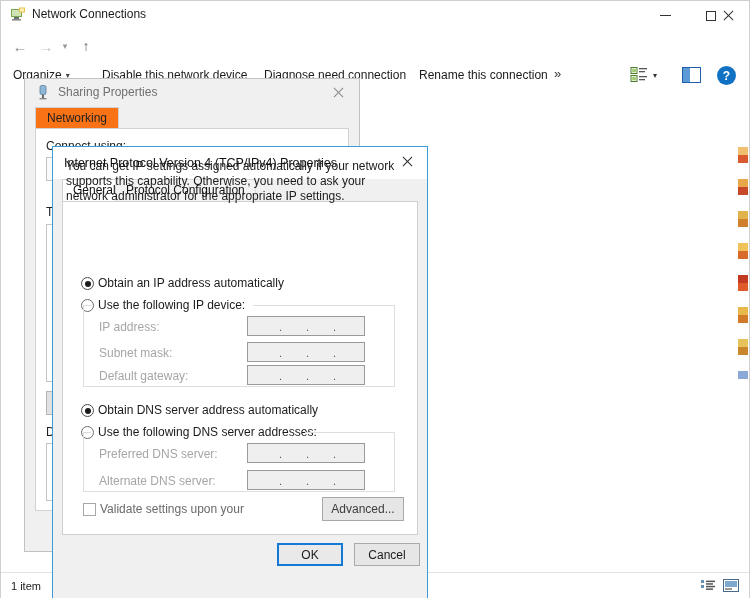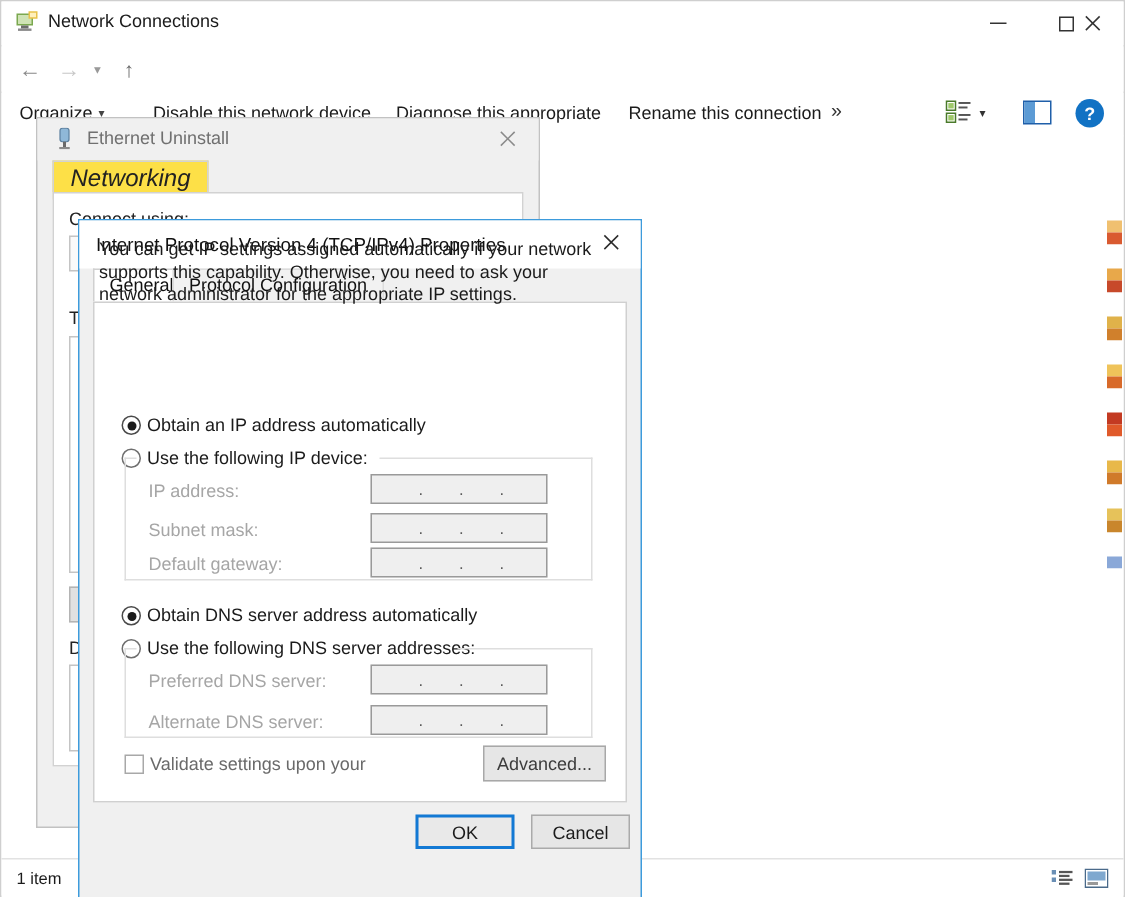--- a/index.html
+++ b/index.html
@@ -76,21 +76,21 @@
   .dlg-eth{position:absolute;left:24px;top:78px;width:336px;height:474px;background:#f0f0f0;border:1px solid #c2c2c2;box-shadow:0 0 0 0 rgba(0,0,0,0);box-sizing:border-box;}
   .eth-title{position:absolute;left:0;top:0;width:334px;height:28px;background:#f0f0f0;}
   .eth-ico{position:absolute;left:12px;top:6px;width:12px;height:15px;}
   .eth-title-text{position:absolute;left:33px;top:6px;font-size:12px;color:#707070;}
   .eth-close{position:absolute;right:6px;top:4px;width:30px;height:20px;display:flex;align-items:center;justify-content:center;}
   .eth-close i{position:relative;display:block;width:12px;height:12px;}
   .eth-close i:before,.eth-close i:after{content:"";position:absolute;left:0;top:5px;width:13px;height:1px;background:#8a8a8a;}
   .eth-close i:before{transform:rotate(45deg);}
   .eth-close i:after{transform:rotate(-45deg);}
   .eth-tabstrip{position:absolute;left:0;top:28px;width:334px;height:22px;}
-  .eth-tab{position:absolute;left:10px;top:0;padding:3px 11px 4px 11px;font-size:16px;color:#222;background:#fde047;border:1px solid #d2d2d2;border-bottom:none;box-sizing:border-box;font-style:italic;}
+  .eth-tab{position:absolute;left:10px;top:0;padding:3px 11px 4px 11px;font-size:12px;color:#222;background:#f97316;border:1px solid #d2d2d2;border-bottom:none;box-sizing:border-box;}
   .eth-body{position:absolute;left:10px;top:49px;width:314px;height:383px;background:#ffffff;border:1px solid #d2d2d2;box-sizing:border-box;}
   .eth-lbl-connect{position:absolute;left:10px;top:10px;font-size:12px;color:#222;}
   .eth-adapter{position:absolute;left:10px;top:28px;width:292px;height:24px;border:1px solid #c4c4c4;background:#fafafa;box-sizing:border-box;}
   .eth-adapter .ico{position:absolute;left:5px;top:4px;width:13px;height:14px;}
   .eth-lbl-uses{position:absolute;left:10px;top:76px;font-size:12px;color:#222;}
   .eth-list{position:absolute;left:10px;top:95px;width:292px;height:158px;border:1px solid #c4c4c4;background:#ffffff;box-sizing:border-box;overflow:hidden;}
   .eth-li{position:relative;height:19px;padding-left:6px;display:flex;align-items:center;}
   .eth-li .cb{width:12px;height:12px;border:1px solid #767676;background:#fff;box-sizing:border-box;position:relative;flex:0 0 auto;}
   .eth-li .cb.on:after{content:"";position:absolute;left:3px;top:0px;width:4px;height:8px;border:solid #1b1b1b;border-width:0 1.6px 1.6px 0;transform:rotate(42deg);}
   .eth-li .tx{padding-left:6px;font-size:11px;color:#1b1b1b;white-space:nowrap;overflow:hidden;}
@@ -234,21 +234,21 @@
         <svg class="search-ico" viewBox="0 0 16 16">
           <circle cx="6.5" cy="6.5" r="4.6" fill="none" stroke="#333" stroke-width="1.2"></circle>
           <line x1="10" y1="10" x2="14.5" y2="14.5" stroke="#333" stroke-width="1.3"></line>
         </svg>
       </div>
     </div>
 
     <div class="cmdbar">
       <div class="cmd cmd-organize"><span>Organize</span><span class="caret">▾</span></div>
       <div class="cmd cmd-disable">Disable this network device</div>
-      <div class="cmd cmd-diagnose">Diagnose this appropriate</div>
+      <div class="cmd cmd-diagnose">Diagnose need connection</div>
       <div class="cmd cmd-rename">Rename this connection</div>
       <div class="cmd cmd-more">»</div>
       <svg class="cmd-view" viewBox="0 0 18 18">
         <rect x="1" y="1.5" width="6" height="6" fill="none" stroke="#4a7a2a" stroke-width="1"></rect>
         <rect x="1" y="9.5" width="6" height="6" fill="none" stroke="#4a7a2a" stroke-width="1"></rect>
         <rect x="2.2" y="2.7" width="3.6" height="3.6" fill="#9fc96a"></rect>
         <rect x="2.2" y="10.7" width="3.6" height="3.6" fill="#9fc96a"></rect>
         <rect x="9" y="2" width="8" height="1.3" fill="#555"></rect>
         <rect x="9" y="5" width="6" height="1.3" fill="#555"></rect>
         <rect x="9" y="10" width="8" height="1.3" fill="#555"></rect>
@@ -333,21 +333,21 @@
     </div>
   </div>
 
   <div class="dlg-eth">
     <div class="eth-title">
       <svg class="eth-ico" viewBox="0 0 12 15">
         <rect x="3" y="0.5" width="6" height="9" rx="1.6" fill="#8fb8d8" stroke="#5a7f9f" stroke-width="0.8"></rect>
         <rect x="5" y="9.5" width="2" height="4" fill="#6a6a6a"></rect>
         <rect x="2.5" y="13" width="7" height="1.4" fill="#8a8a8a"></rect>
       </svg>
-      <div class="eth-title-text">Ethernet Uninstall</div>
+      <div class="eth-title-text">Sharing Properties</div>
       <div class="eth-close">
           <i></i>
         </div>
     </div>
 
     <div class="eth-tabstrip">
       <div class="eth-tab">Networking</div>
     </div>
 
     <div class="eth-body">

